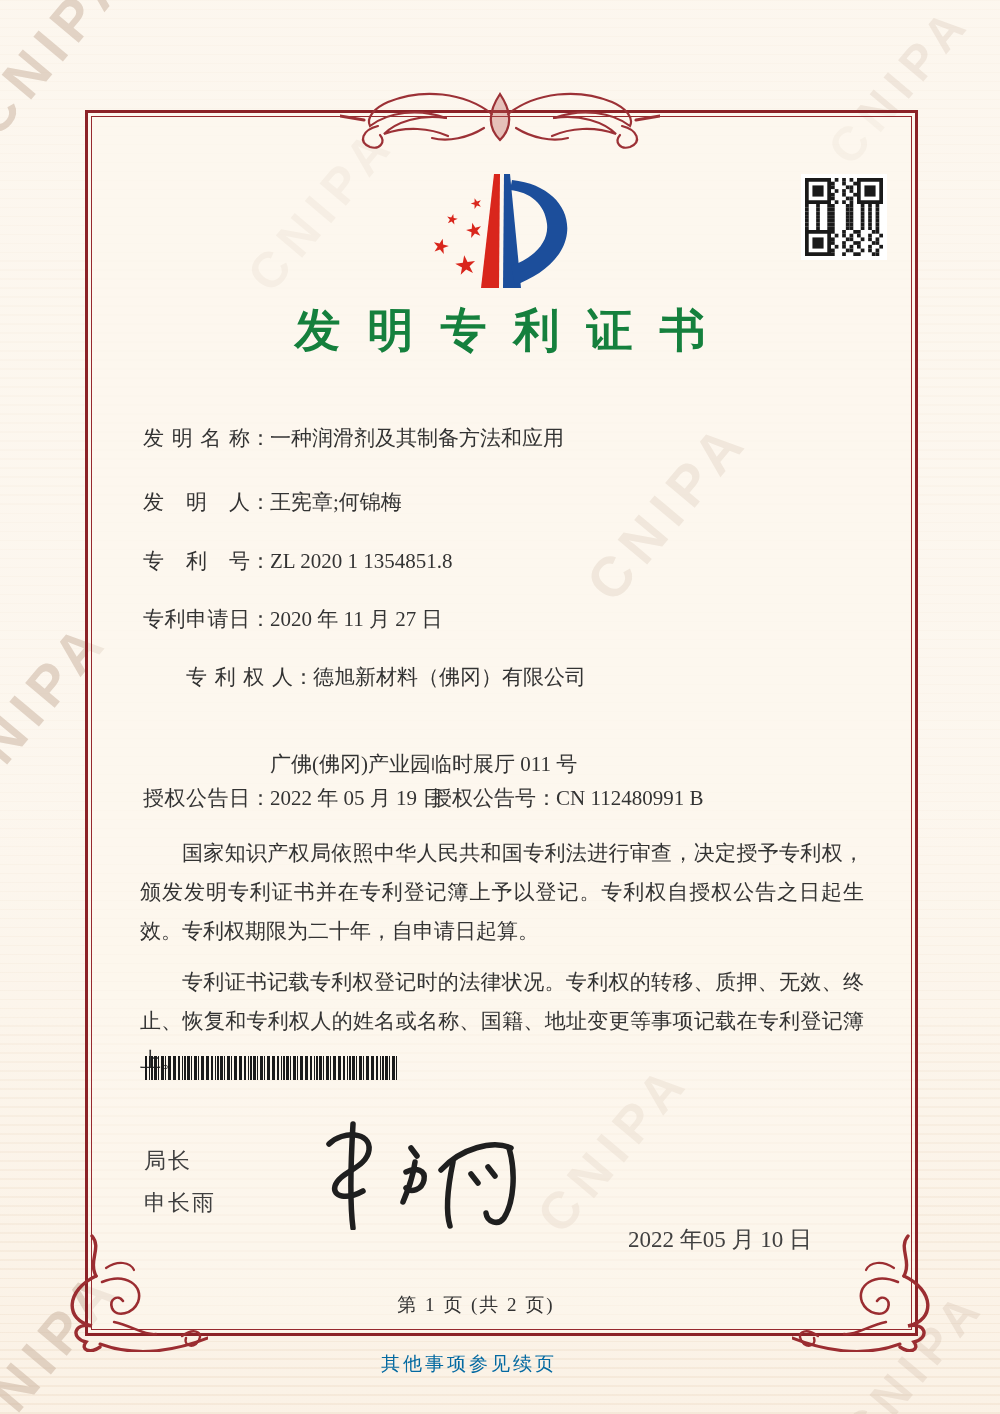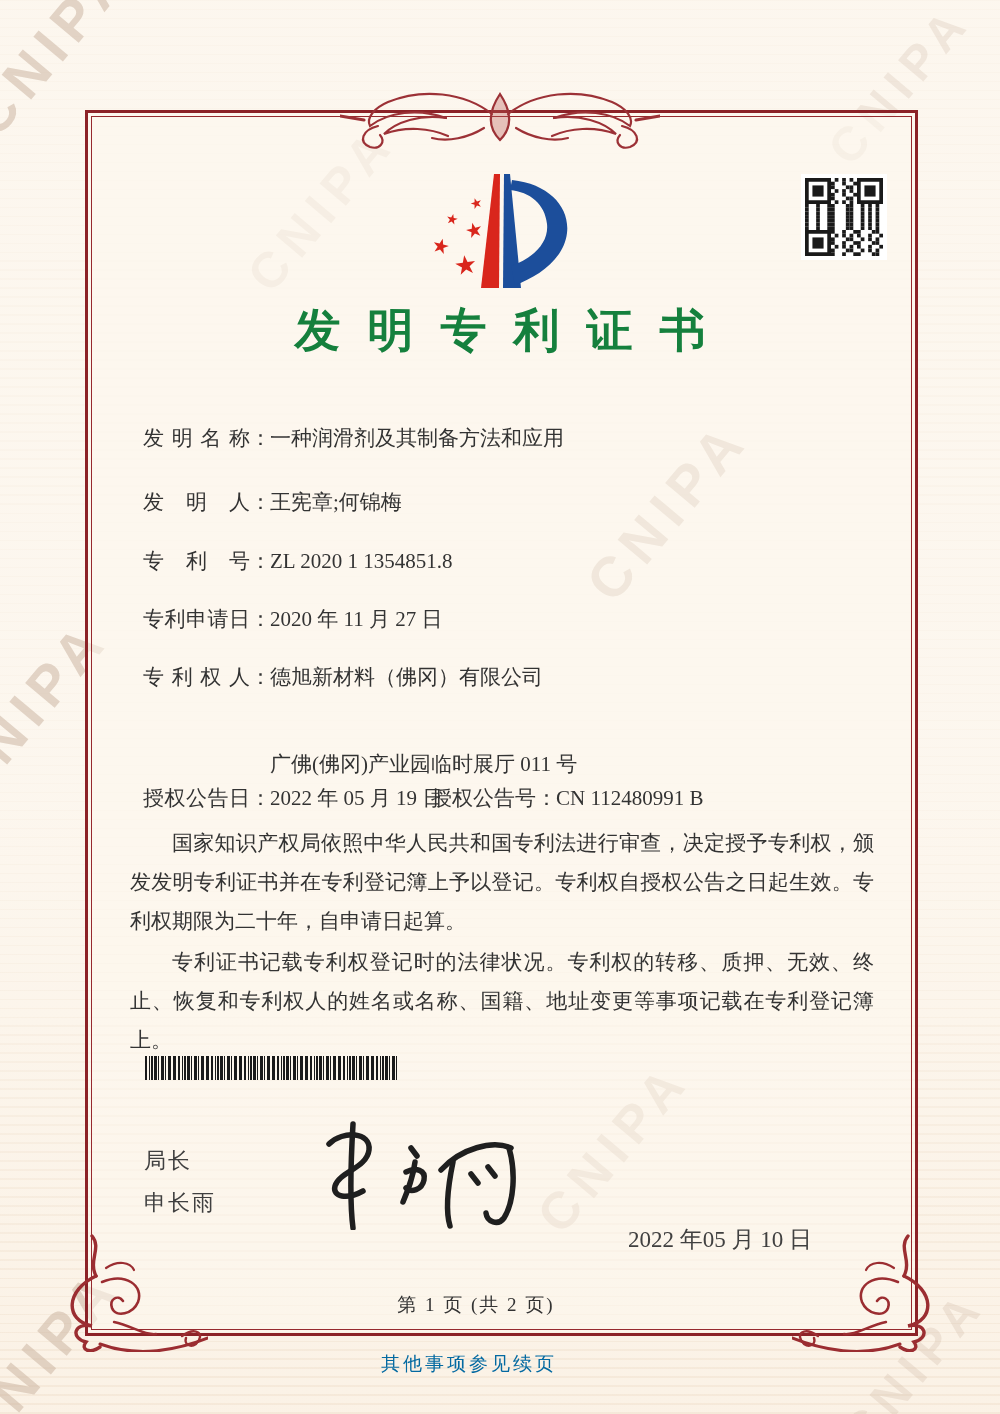--- a/index.html
+++ b/index.html
@@ -44,27 +44,27 @@
       display:flex;align-items:center;justify-content:center;}
 
   .title{position:absolute;left:0;right:0;top:300px;text-align:center;
          font-size:46px;font-weight:bold;letter-spacing:27px;padding-left:27px;color:#15803d;}
 
   .row{position:absolute;left:143px;font-size:21px;white-space:nowrap;color:#333;}
   .lab{display:inline-block;width:107px;text-align:justify;text-align-last:justify;vertical-align:top;}
   .colon{display:inline-block;width:20px;}
   .val{display:inline-block;}
   .r1{top:424px;} .r2{top:488px;} .r3{top:547px;} .r4{top:605px;}
-  .r5{top:663px;} .r6{top:720px;} .r6b{top:750px;left:270px;} .r7{top:784px;}
+  .r5{top:663px;margin-left:43px;} .r6{top:720px;} .r6b{top:750px;left:270px;} .r7{top:784px;}
   .grp2{position:absolute;left:288px;top:0;}
   .r7 .grp2lab{display:inline-block;}
 
   .paras{position:absolute;left:128px;top:822px;width:748px;font-size:21px;
          line-height:39px;text-align:justify;color:#333;}
-  .paras p{margin:2px;text-indent:2em;}
+  .paras p{margin:12px;text-indent:2em;}
 
   .barcode{position:absolute;left:145px;top:1056px;width:256px;height:24px;}
 
   .signer-label{position:absolute;left:144px;font-size:22px;color:#404040;letter-spacing:2px;text-align:center;}
   .sl1{top:1146px;} .sl2{top:1188px;}
   .signature{position:absolute;left:295px;top:1118px;width:230px;height:112px;}
 
   .sign-date{position:absolute;left:628px;top:1224px;font-size:23px;color:#404040;}
 
   .page-info{position:absolute;left:476px;top:1292px;transform:translateX(-50%);

